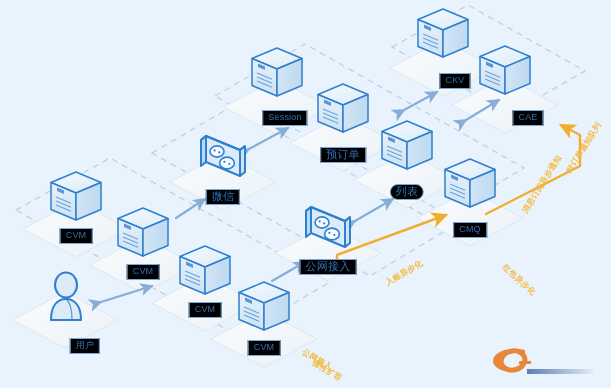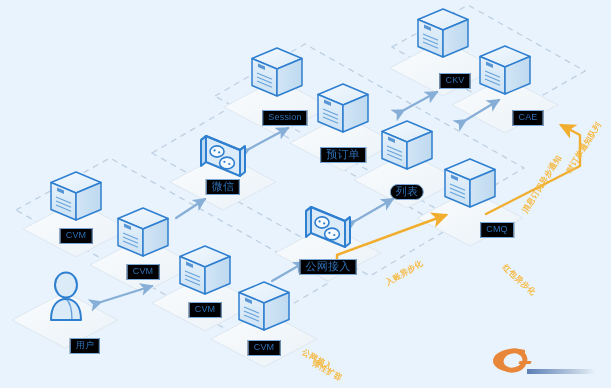--- a/index.html
+++ b/index.html
@@ -196,26 +196,26 @@
       <use href="#sym-server" x="415" y="7" width="56" height="62"></use>
       <use href="#sym-server" x="477" y="44" width="56" height="62"></use>
     </g>
   </svg>
 
   <div class="chip" style="left:65px;top:338px;margin-left:20px;">用户</div>
   <div class="chip" style="left:76px;top:228px;">CVM</div>
   <div class="chip" style="left:143px;top:264px;">CVM</div>
   <div class="chip" style="left:205px;top:302px;">CVM</div>
   <div class="chip" style="left:264px;top:340px;">CVM</div>
-  <div class="chip cn" style="left:223px;top:179px;text-align:center;">微信</div>
+  <div class="chip cn" style="left:223px;top:189px;text-align:center;">微信</div>
   <div class="chip cn" style="left:328px;top:259px;">公网接入</div>
   <div class="chip" style="left:277px;top:110px;margin-left:8px;">Session</div>
   <div class="chip cn" style="left:343px;top:147px;">预订单</div>
   <div class="chip cn" style="left:407px;top:184px;border-radius:8px;">列表</div>
-  <div class="chip" style="left:470px;top:222px;margin-left:27px;">CMQ</div>
+  <div class="chip" style="left:470px;top:222px;">CMQ</div>
   <div class="chip" style="left:455px;top:73px;">CKV</div>
   <div class="chip" style="left:528px;top:110px;">CAE</div>
 
   <div class="ann" style="left:573px;top:170px;transform:rotate(-58deg) translate(0,-50%);">对订单通知队列</div>
   <div class="ann" style="left:529px;top:210px;transform:rotate(-58deg) translate(0,-50%);">消息订阅异步通知</div>
   <div class="ann" style="left:389px;top:283px;transform:rotate(-30deg) translate(0,-50%);">入账异步化</div>
   <div class="ann" style="left:500px;top:265px;transform:rotate(42deg) translate(0,-50%);">红包异步化</div>
   <div class="ann" style="left:300px;top:351px;transform:rotate(30deg) translate(0,-50%);">公网接入</div>
   <div class="ann" style="left:310px;top:362px;transform:rotate(30deg) translate(0,-50%);">弹性扩容</div>
 

